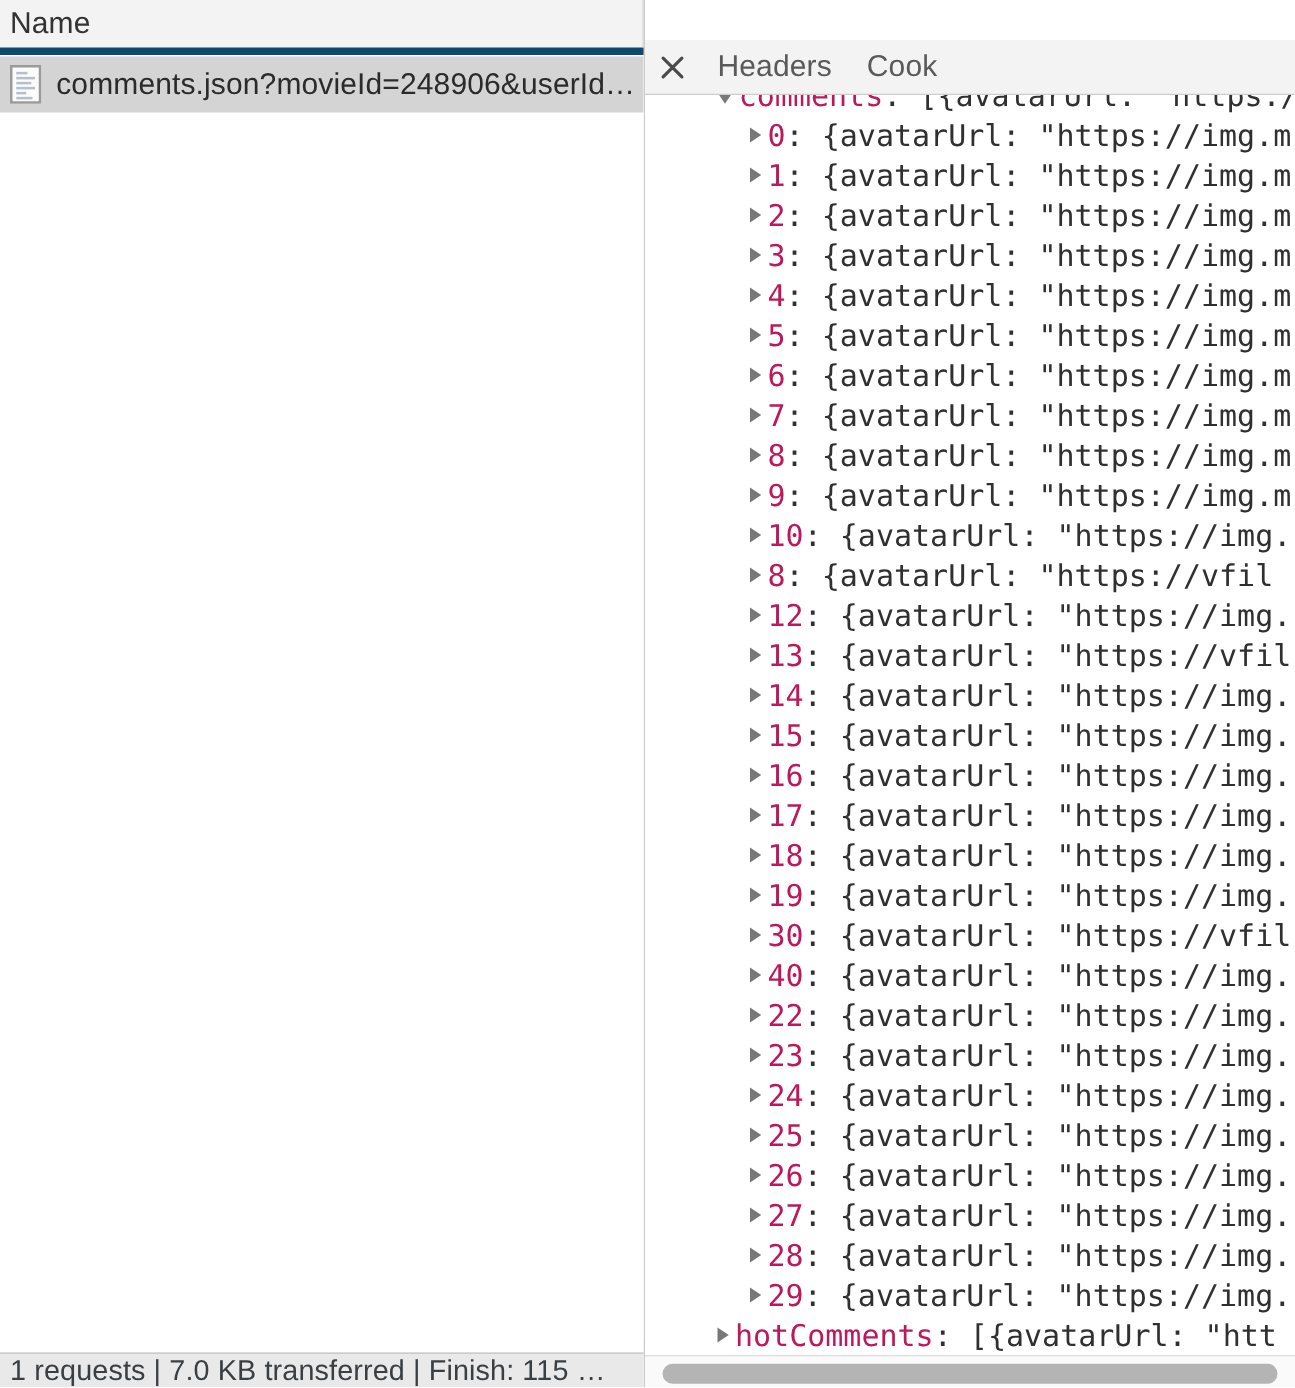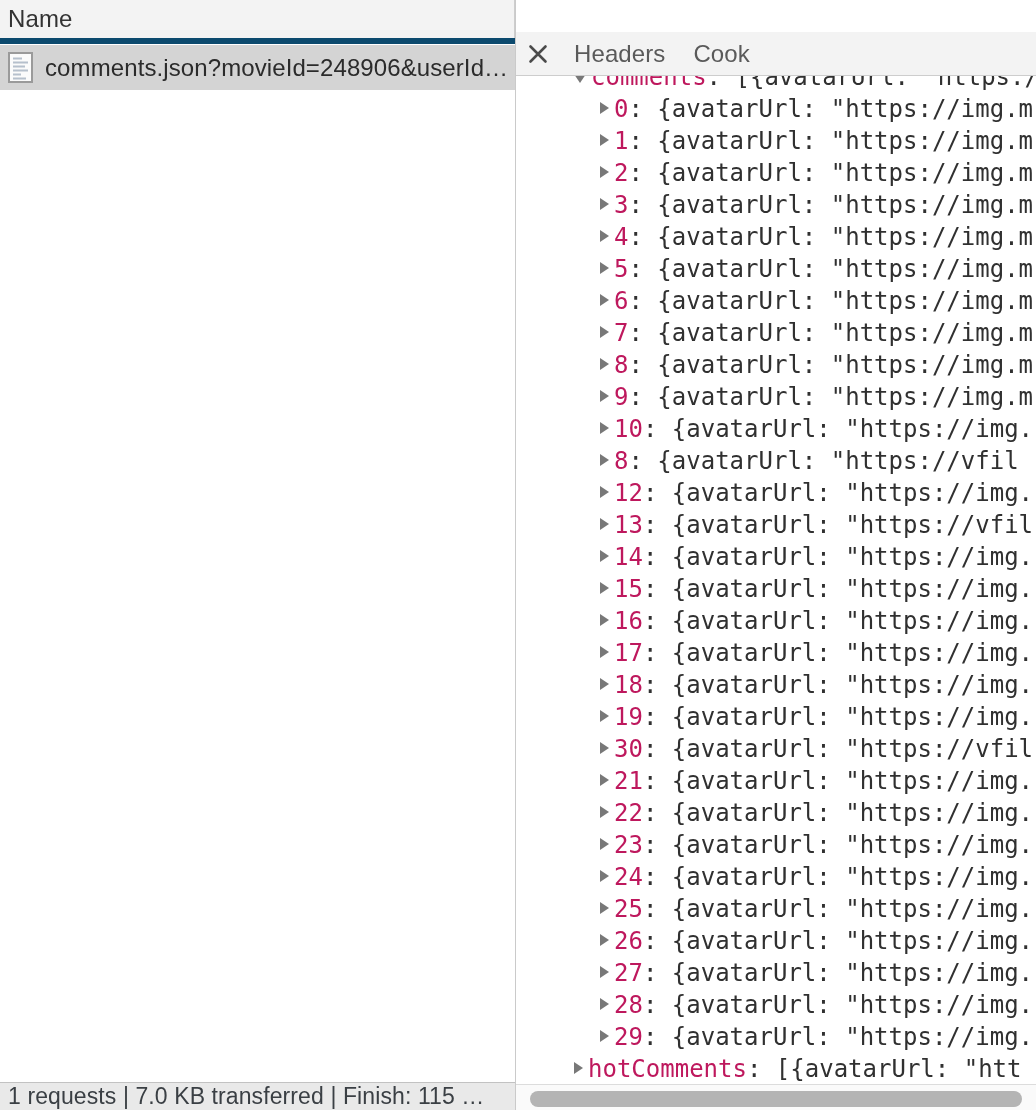--- a/index.html
+++ b/index.html
@@ -334,21 +334,21 @@
           <div class="json-row ind2"><span class="tri closed"></span><span class="jkey">8</span><span class="jpunct">: </span><span class="jval">{avatarUrl: "https://vfil</span></div>
           <div class="json-row ind2"><span class="tri closed"></span><span class="jkey">12</span><span class="jpunct">: </span><span class="jval">{avatarUrl: "https://img.</span></div>
           <div class="json-row ind2"><span class="tri closed"></span><span class="jkey">13</span><span class="jpunct">: </span><span class="jval">{avatarUrl: "https://vfil</span></div>
           <div class="json-row ind2"><span class="tri closed"></span><span class="jkey">14</span><span class="jpunct">: </span><span class="jval">{avatarUrl: "https://img.</span></div>
           <div class="json-row ind2"><span class="tri closed"></span><span class="jkey">15</span><span class="jpunct">: </span><span class="jval">{avatarUrl: "https://img.</span></div>
           <div class="json-row ind2"><span class="tri closed"></span><span class="jkey">16</span><span class="jpunct">: </span><span class="jval">{avatarUrl: "https://img.</span></div>
           <div class="json-row ind2"><span class="tri closed"></span><span class="jkey">17</span><span class="jpunct">: </span><span class="jval">{avatarUrl: "https://img.</span></div>
           <div class="json-row ind2"><span class="tri closed"></span><span class="jkey">18</span><span class="jpunct">: </span><span class="jval">{avatarUrl: "https://img.</span></div>
           <div class="json-row ind2"><span class="tri closed"></span><span class="jkey">19</span><span class="jpunct">: </span><span class="jval">{avatarUrl: "https://img.</span></div>
           <div class="json-row ind2"><span class="tri closed"></span><span class="jkey">30</span><span class="jpunct">: </span><span class="jval">{avatarUrl: "https://vfil</span></div>
-          <div class="json-row ind2"><span class="tri closed"></span><span class="jkey">21</span><span class="jpunct">: </span><span class="jval">{avatarUrl: "https://img.</span></div>
+          <div class="json-row ind2"><span class="tri closed"></span><span class="jkey">40</span><span class="jpunct">: </span><span class="jval">{avatarUrl: "https://img.</span></div>
           <div class="json-row ind2"><span class="tri closed"></span><span class="jkey">22</span><span class="jpunct">: </span><span class="jval">{avatarUrl: "https://img.</span></div>
           <div class="json-row ind2"><span class="tri closed"></span><span class="jkey">23</span><span class="jpunct">: </span><span class="jval">{avatarUrl: "https://img.</span></div>
           <div class="json-row ind2"><span class="tri closed"></span><span class="jkey">24</span><span class="jpunct">: </span><span class="jval">{avatarUrl: "https://img.</span></div>
           <div class="json-row ind2"><span class="tri closed"></span><span class="jkey">25</span><span class="jpunct">: </span><span class="jval">{avatarUrl: "https://img.</span></div>
           <div class="json-row ind2"><span class="tri closed"></span><span class="jkey">26</span><span class="jpunct">: </span><span class="jval">{avatarUrl: "https://img.</span></div>
           <div class="json-row ind2"><span class="tri closed"></span><span class="jkey">27</span><span class="jpunct">: </span><span class="jval">{avatarUrl: "https://img.</span></div>
           <div class="json-row ind2"><span class="tri closed"></span><span class="jkey">28</span><span class="jpunct">: </span><span class="jval">{avatarUrl: "https://img.</span></div>
           <div class="json-row ind2"><span class="tri closed"></span><span class="jkey">29</span><span class="jpunct">: </span><span class="jval">{avatarUrl: "https://img.</span></div>
           <div class="json-row ind1"><span class="tri closed"></span><span class="jkey">hotComments</span><span class="jpunct">: </span><span class="jval">[{avatarUrl: "htt</span></div>
         </div>

